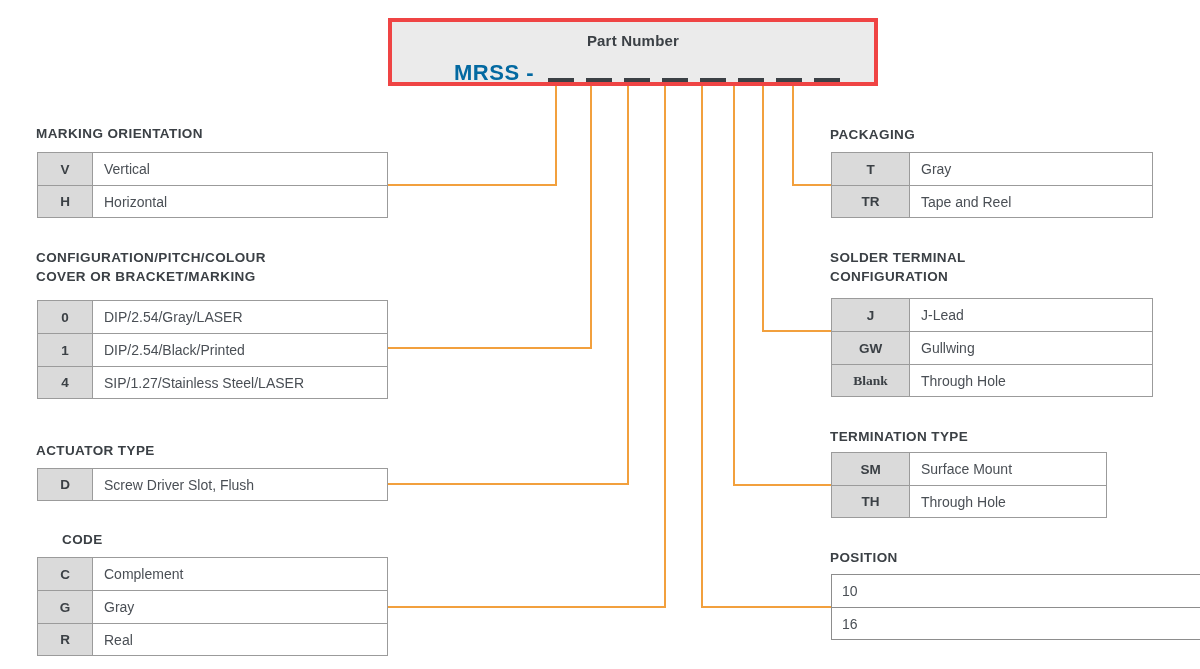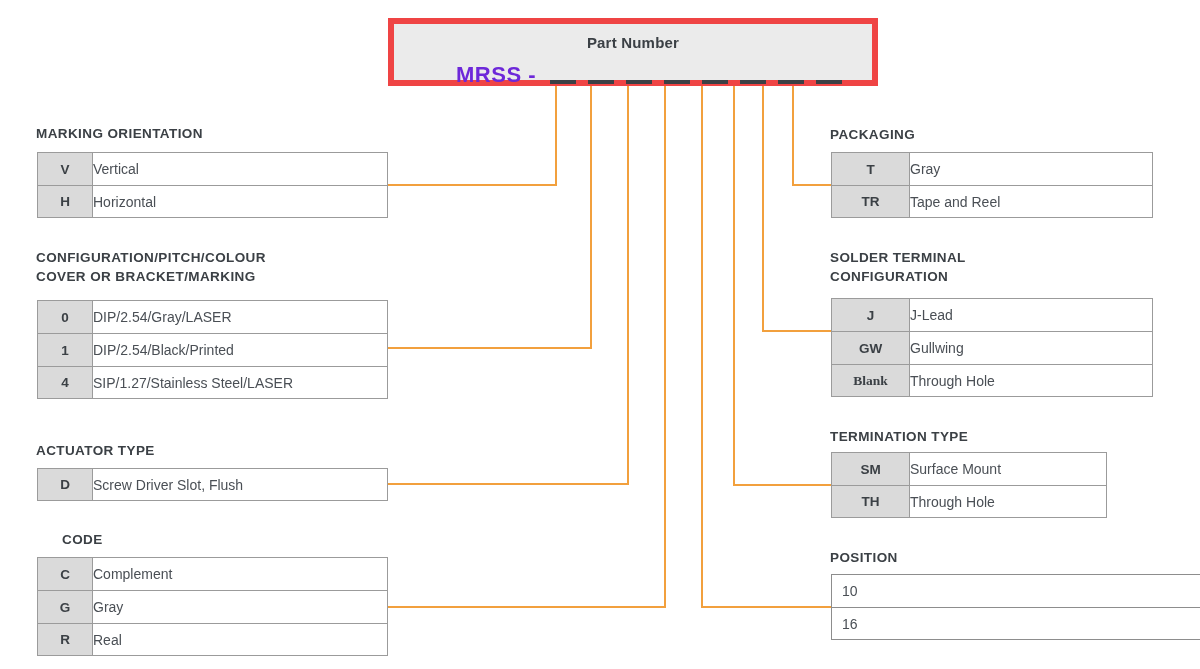--- a/index.html
+++ b/index.html
@@ -16,21 +16,21 @@
     overflow: hidden;
     background: #ffffff;
   }
 
   
   .pn-box {
     position: absolute;
     left: 388px; top: 18px;
     width: 490px; height: 68px;
     background: #ebebeb;
-    border: 6px solid #ef4444;
+    border: 4px solid #ef4444;
   }
   .pn-title {
     position: absolute;
     left: 0; top: 10px;
     width: 100%;
     text-align: center;
     font-size: 15px;
     font-weight: bold;
     color: #3b4045;
     letter-spacing: .2px;
@@ -41,21 +41,21 @@
     width: 100%;
     height: 34px;
     display: flex;
     align-items: center;
     justify-content: flex-start;
     padding-left: 62px;
   }
   .pn-prefix {
     font-size: 22px;
     font-weight: bold;
-    color: #6d28d9;
+    color: #0369a1;
     letter-spacing: .5px;
     margin-right: 14px;
   }
   .pn-blanks {
     display: flex;
     align-items: flex-end;
     gap: 12px;
     height: 26px;
   }
   .pn-blank {
@@ -97,20 +97,21 @@
     align-items: center;
     justify-content: center;
     font-size: 13.5px;
     font-weight: bold;
     color: #3b4045;
     flex: 0 0 auto;
   }
   .opt-table .desc {
     display: flex;
     align-items: center;
+    padding-left: 11px;
     font-size: 14px;
     color: #4a4f55;
     flex: 1 1 auto;
     overflow: hidden;
     white-space: nowrap;
   }
   .opt-table.no-code .desc { padding-left: 10px; }
   .opt-table.thin .row { border-color: #8d8d8d; }
 
   

